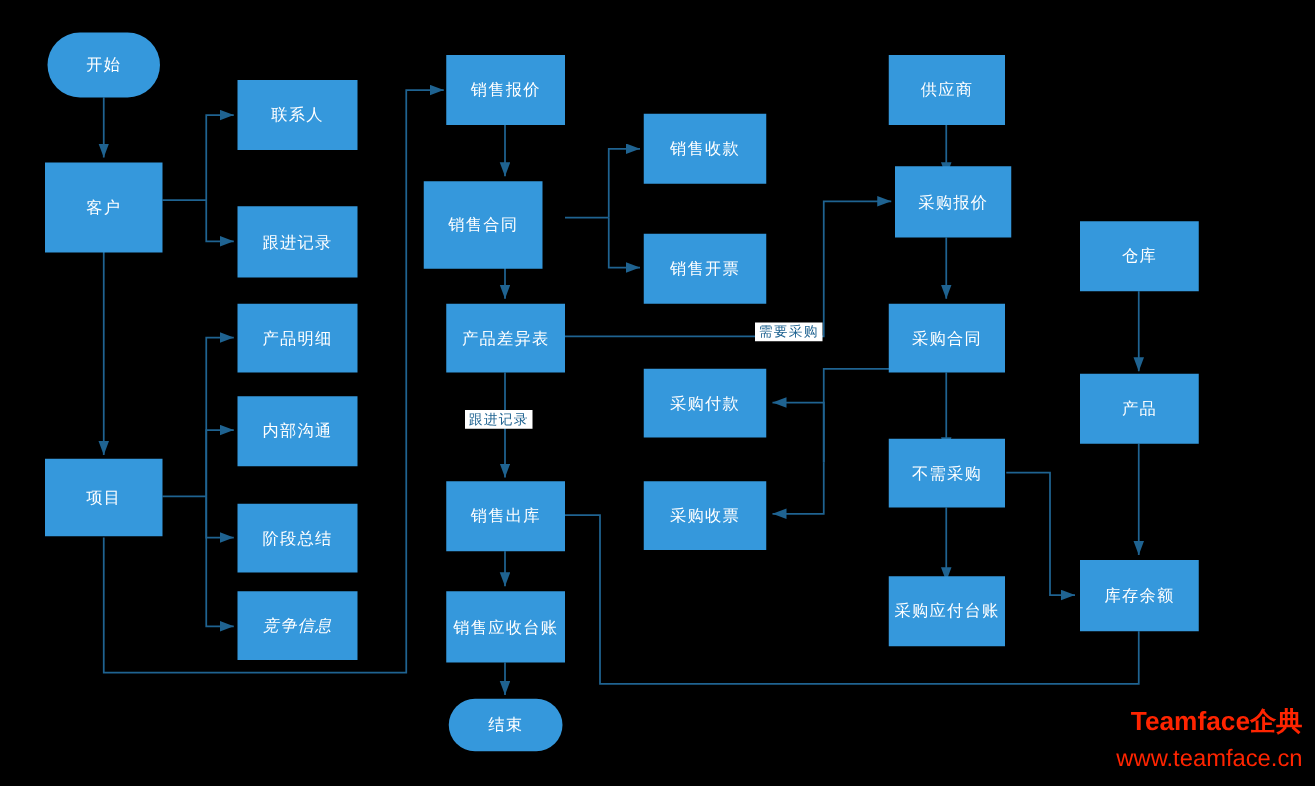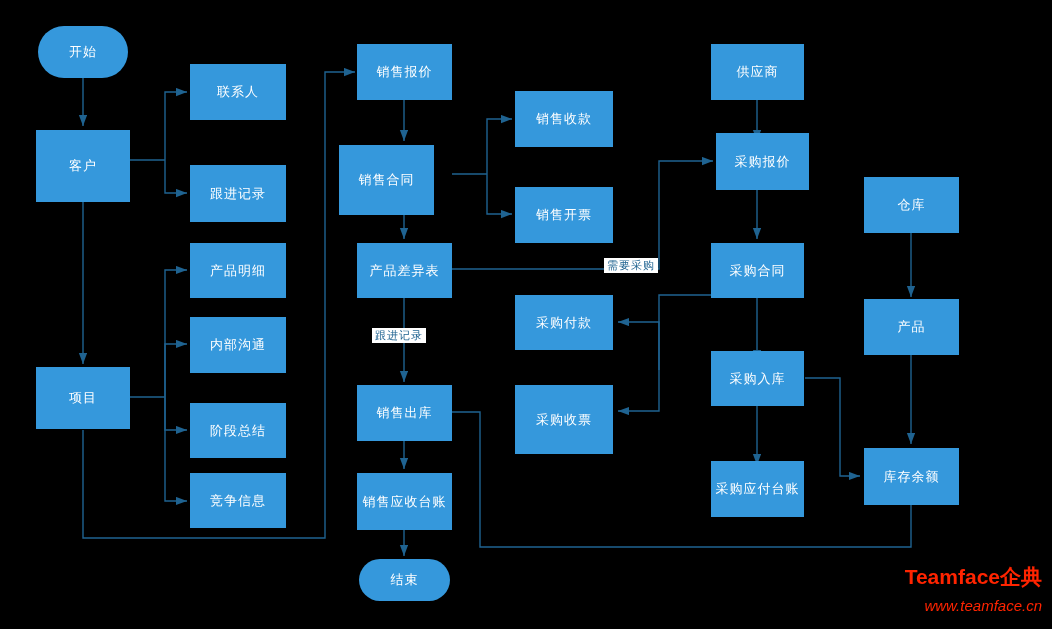--- a/index.html
+++ b/index.html
@@ -60,25 +60,24 @@
     user-select: none;
   }
   .brand-name {
     font-size: 21px;
     font-weight: bold;
     color: #FF2400;
     letter-spacing: 0px;
     white-space: nowrap;
   }
   .brand-url {
-    font-size: 15px;
+    font-size: 19px;
     color: #FF2400;
     margin-top: 6px;
     white-space: nowrap;
-    font-style: italic;
   }
 </style>
 </head>
 <body>
 
 <div id="canvas">
 
   <svg class="edge-layer" viewBox="0 0 1052 629" width="1052" height="629" xmlns="http://www.w3.org/2000/svg">
     <defs>
       <marker id="arrow" markerWidth="9" markerHeight="9" refX="8" refY="3" orient="auto" markerUnits="strokeWidth">
@@ -149,49 +148,49 @@
   <div class="node" style="left:190px; top:165px; width:96px;  height:57px;">跟进记录</div>
 
   <div class="node" style="left:36px;  top:367px; width:94px;  height:62px;">项目</div>
 
   <div class="node" style="left:190px; top:243px; width:96px;  height:55px;">产品明细</div>
 
   <div class="node" style="left:190px; top:317px; width:96px;  height:56px;">内部沟通</div>
 
   <div class="node" style="left:190px; top:403px; width:96px;  height:55px;">阶段总结</div>
 
-  <div class="node" style="left:190px; top:473px; width:96px;  height:55px;">竞争信息</div>
+  <div class="node" style="left:190px; top:473px; width:96px;  height:55px;font-style:italic;">竞争信息</div>
 
   <div class="node" style="left:357px; top:44px;  width:95px;  height:56px;">销售报价</div>
 
   <div class="node" style="left:339px; top:145px; width:95px;  height:70px;">销售合同</div>
 
   <div class="node" style="left:515px; top:91px;  width:98px;  height:56px;">销售收款</div>
 
   <div class="node" style="left:515px; top:187px; width:98px;  height:56px;">销售开票</div>
 
   <div class="node" style="left:357px; top:243px; width:95px;  height:55px;">产品差异表</div>
 
   <div class="node" style="left:357px; top:385px; width:95px;  height:56px;">销售出库</div>
 
   <div class="node" style="left:357px; top:473px; width:95px;  height:57px;">销售应收台账</div>
 
   <div class="node terminal" style="left:359px; top:559px; width:91px;  height:42px;">结束</div>
 
   <div class="node" style="left:515px; top:295px; width:98px;  height:55px;">采购付款</div>
 
-  <div class="node" style="left:515px; top:385px; width:98px;  height:69px;">采购收票</div>
+  <div class="node" style="left:515px; top:385px; width:98px;  height:55px;">采购收票</div>
 
   <div class="node" style="left:711px; top:44px;  width:93px;  height:56px;">供应商</div>
 
   <div class="node" style="left:716px; top:133px; width:93px;  height:57px;">采购报价</div>
 
   <div class="node" style="left:711px; top:243px; width:93px;  height:55px;">采购合同</div>
 
-  <div class="node" style="left:711px; top:351px; width:93px;  height:55px;">采购入库</div>
+  <div class="node" style="left:711px; top:351px; width:93px;  height:55px;">不需采购</div>
 
   <div class="node" style="left:711px; top:461px; width:93px;  height:56px;">采购应付台账</div>
 
   <div class="node" style="left:864px; top:177px; width:95px;  height:56px;">仓库</div>
 
   <div class="node" style="left:864px; top:299px; width:95px;  height:56px;">产品</div>
 
   <div class="node" style="left:864px; top:448px; width:95px;  height:57px;">库存余额</div>
 
   <div class="edge-label" style="left:604px; top:258px;">需要采购</div>

